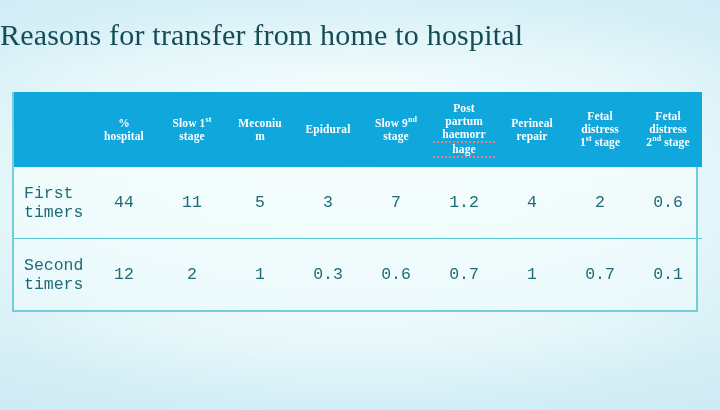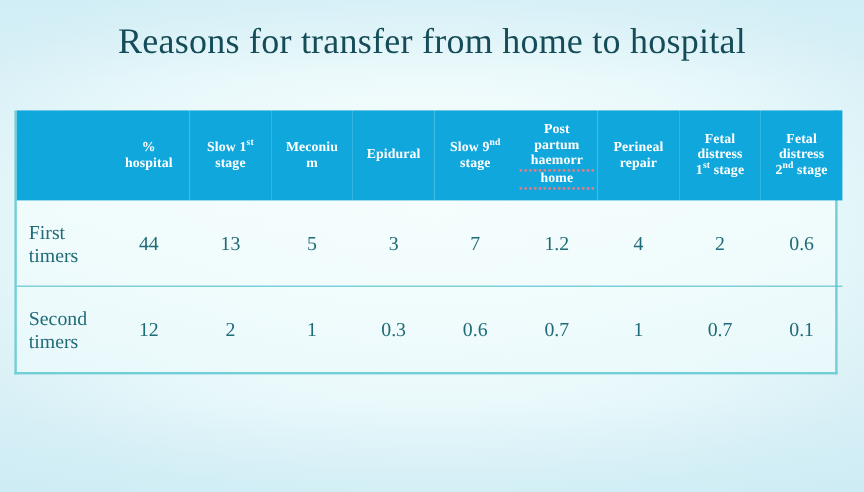--- a/index.html
+++ b/index.html
@@ -28,21 +28,21 @@
     inset: 0;
     pointer-events: none;
     background: linear-gradient(180deg, rgba(205,236,245,0.55) 0%, rgba(255,255,255,0) 16%, rgba(255,255,255,0) 82%, rgba(200,234,244,0.45) 100%);
   }
 
   .title-block {
     position: absolute;
     top: 18px;
     left: 0;
     width: 720px;
-    text-align: center;
+    text-align: left;
     z-index: 3;
   }
   .slide-title {
     font-family: "Liberation Serif", serif;
     font-size: 30px;
     line-height: 34px;
     color: #154c58;
     letter-spacing: 0.2px;
     white-space: nowrap;
   }
@@ -93,21 +93,21 @@
     font-size: 8px;
     vertical-align: super;
     line-height: 0;
   }
   .misspelled {
     border-bottom: 2px dotted rgba(255,120,120,0.95);
     padding-bottom: 0px;
   }
 
   table.data-table tbody td {
-    font-family: Liberation Serif, serif;
+    font-family: Liberation Mono, monospace;
     font-size: 16.5px;
     color: #1f6b77;
     text-align: center;
     height: 71px;
     vertical-align: middle;
     background: transparent;
     padding: 0 2px;
   }
   table.data-table tbody tr.row-second td {
     border-top: 1.5px solid #5fc6d0;
@@ -173,21 +173,21 @@
 
           <th>
             <div><span>Slow 9</span><span class="sup">nd</span></div>
             <div>stage</div>
           </th>
 
           <th>
             <div>Post</div>
             <div>partum</div>
             <div class="misspelled">haemorr</div>
-            <div class="misspelled">home</div>
+            <div class="misspelled">hage</div>
           </th>
 
           <th>
             <div>Perineal</div>
             <div>repair</div>
           </th>
 
           <th>
             <div>Fetal</div>
             <div>distress</div>
@@ -201,21 +201,21 @@
           </th>
         </tr>
       </thead>
       <tbody>
         <tr class="row-first">
           <td class="row-label">
             <div>First</div>
             <div>timers</div>
           </td>
           <td>44</td>
-          <td>13</td>
+          <td>11</td>
           <td>5</td>
           <td>3</td>
           <td>7</td>
           <td>1.2</td>
           <td>4</td>
           <td>2</td>
           <td>0.6</td>
         </tr>
         <tr class="row-second">
           <td class="row-label">

